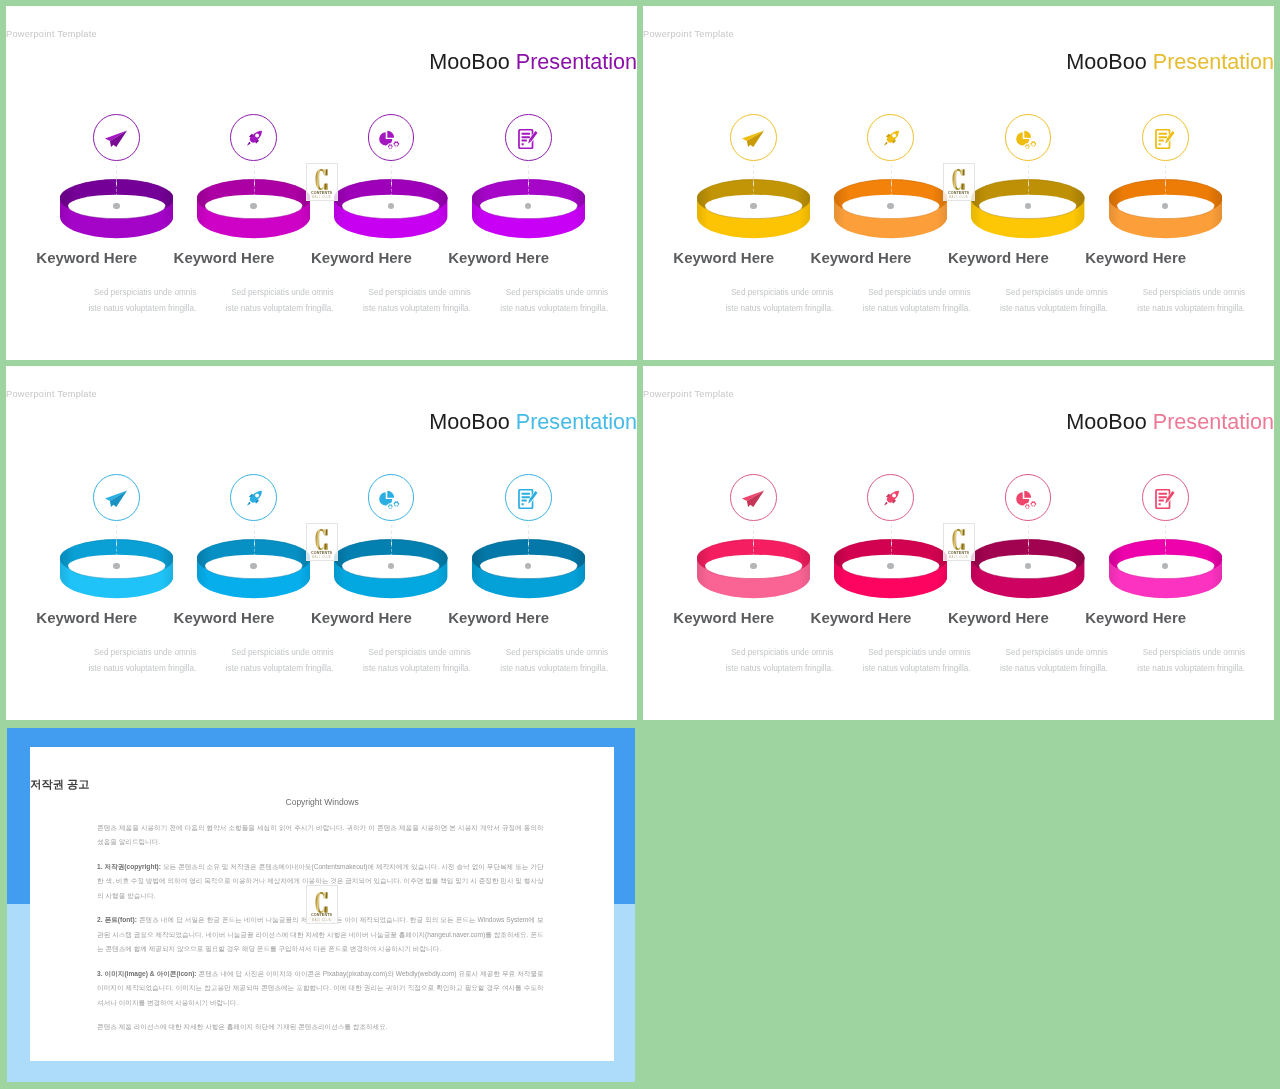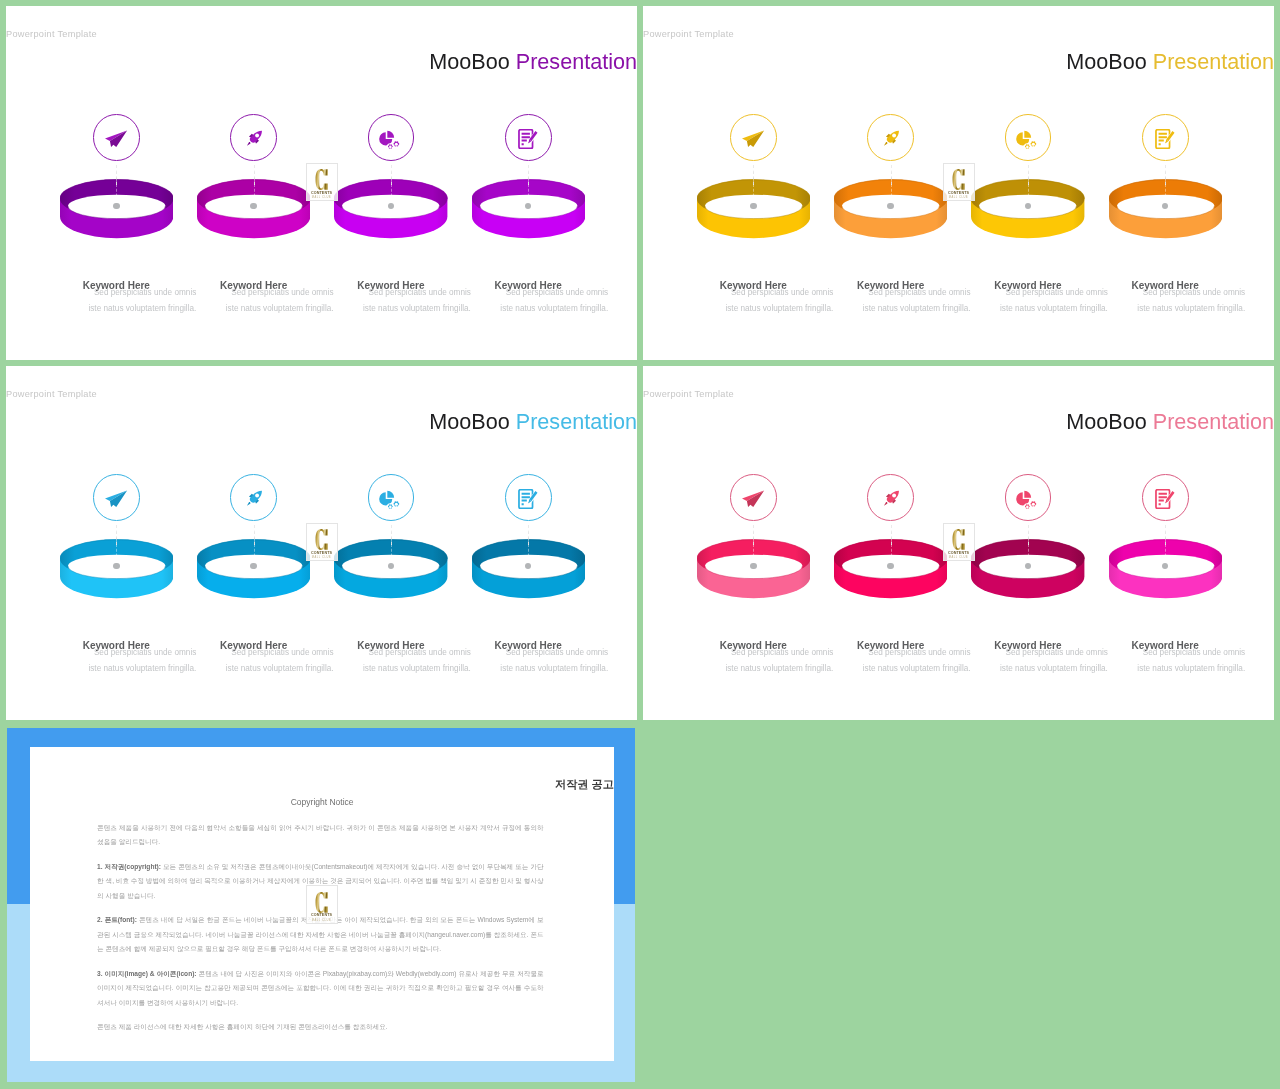--- a/index.html
+++ b/index.html
@@ -21,37 +21,37 @@
   .col.c1 { left:30.3px; } .col.c2 { left:167.6px; } .col.c3 { left:304.9px; } .col.c4 { left:442.2px; }
   .iconcircle { position:absolute; left:50%; margin-left:-23.4px; top:108.0px;
      width:46.8px; height:46.8px; border-radius:50%; border:1.25px solid #ccc; background:#fff;
      display:flex; align-items:center; justify-content:center; }
   .connector { position:absolute; left:50%; top:159px; width:0; height:41px;
                border-left:1px dashed rgba(255,255,255,0.42); z-index:4; }
   .connector.above { border-left-color:#dcdcdc; height:20px; z-index:1;}
   .dot { position:absolute; left:50%; top:196.8px; width:6.4px; height:6.4px; margin-left:-3.2px;
          border-radius:50%; background:#B3B5B7; z-index:5;}
   .ringwrap { position:absolute; left:50%; margin-left:-56.7px; top:173.3px; width:113.4px; height:59.5px;}
-  .kw { position:absolute; left:0; top:275px; width:100%; text-align:center;
-        font-size:10px; line-height:10.4px; font-weight:700; color:#5B5C5E; white-space:nowrap; }
+  .kw { position:absolute; left:0; top:247px; width:100%; 
+        font-size:15px; line-height:10.4px; font-weight:700; color:#5B5C5E; white-space:nowrap; }
   .desc { position:absolute; left:0; top:279.3px; width:100%; text-align:right;
           font-size:8.2px; color:#C3C5C7; line-height:15.8px; white-space:nowrap; }
   .wm { position:absolute; width:32px; height:38.8px; left:50%; margin-left:-16px; top:156.7px;
         background:rgba(255,255,255,0.80); border:1px solid #e4e4e4; z-index:10;
         display:flex; flex-direction:column; align-items:center; justify-content:flex-start;
         padding-top:3.2px;}
   .wm .c { width:13.6px; height:21.0px; margin-top:2.2px; display:block; flex:none; }
   .wm .t1 { font-size:3.7px; font-weight:700; color:#6E5F33; letter-spacing:.12px; margin-top:0.6px; flex:none;}
   .wm .t2 { font-size:2.6px; color:#BCAD84; letter-spacing:.55px; margin-top:1.8px; flex:none;}
   .s5 { position:absolute; left:7px; top:727.7px; width:627.7px; height:354.5px; background:#ACDCF9;}
   .s5 .bluebar { position:absolute; left:0; top:0; width:100%; height:176.8px; background:#429CEF;}
   .s5 .wm { top:157.5px; left:298.5px; margin-left:0; }
   .s5 .paper { position:absolute; left:23.3px; top:19.8px; width:583.7px; height:313.8px;
                background:#fff; z-index:2;}
-  .nt-title { text-align:right; font-size:11.2px; line-height:11.2px; font-weight:700; color:#3B3B3B;
+  .nt-title { text-align:left; font-size:11.2px; line-height:11.2px; font-weight:700; color:#3B3B3B;
               padding-top:31.5px;}
   .nt-sub { text-align:center; font-size:8.5px; line-height:8.5px; color:#6F6F6F; margin-top:8.2px;}
   .nt-body { margin:14px 70.4px 0 66.8px; font-size:6.6px; line-height:14.5px; color:#9A9A9A;
              text-align:justify; }
   .nt-body p { margin-bottom:10px; }
   .nt-body b { color:#6F6F6F; font-weight:700; }
 </style>
 </head>
 <body>
 
@@ -773,21 +773,21 @@
 <path fill="url(#wmg)" d="M24.8,0.6 V13.2 H17.2 C16.3,6.4 14.4,3.6 11.9,3.6 C9.0,3.6 7.8,7.3 7.8,15.4 v11.6 c0,8.1 1.2,11.8 4.1,11.8 c2.5,0 4.4,-2.8 5.3,-9.6 H24.8 V41.4 H18.2 l-0.6,-2.4 c-1.7,1.9 -3.8,2.9 -6.3,2.9 C4.4,41.9 0.5,35.2 0.5,21.0 C0.5,6.8 4.4,0.1 11.3,0.1 c2.5,0 4.6,1.0 6.3,2.9 l0.6,-2.4 z"></path>
 </svg>
    <div class="t1">CONTENTS</div>
    <div class="t2">MALL  CLUB</div>
   </div>
  </div>
  <div class="slide s5">
   <div class="bluebar"></div>
   <div class="paper">
    <div class="nt-title">저작권 공고</div>
-   <div class="nt-sub">Copyright Notice</div>
+   <div class="nt-sub">Copyright Windows</div>
    <div class="nt-body">
    <p><span>콘텐츠 제품을 사용하기 전에 다음의 협약서 소항들을 세심히 읽어 주시기 바랍니다. 귀하가 이 콘텐츠 제품을 사용하면 본 사용자 계약서 규정에 동의하셨음을 알리드립니다.</span></p>
    <p><b>1. 저작권(copyright):</b> <span>모든 콘텐츠의 소유 및 저작권은 콘텐츠메이내아웃(Contentsmakeout)에 제작자에게 있습니다. 사전 승낙 없이 무단복제 또는 가단한 색, 비효 수정 방법에 의하여 영리 목적으로 이용하거나 제삼자에게 이용하는 것은 금지되어 있습니다. 이주면 법률 책임 및기 시 준정한 민사 및 형사상의 사행을 받습니다.</span></p>
    <p><b>2. 폰트(font):</b> <span>콘텐츠 내에 담 서일은 한글 폰트는 네이버 나눔글꼴의 저작물로 만든 아이 제작되었습니다. 한글 외의 모든 폰트는 Windows System에 보관된 시스템 금융으 제작되었습니다. 네이버 나눔글꼴 라이선스에 대한 자세한 사항은 네이버 나눔글꼴 홈페이지(hangeul.naver.com)를 참조하세요. 폰트는 콘텐츠에 함께 제공되지 않으므로 필요할 경우 해당 폰트를 구입하셔서 다른 폰트로 변경하여 사용하시기 바랍니다.</span></p>
    <p><b>3. 이미지(image) &amp; 아이콘(icon):</b> <span>콘텐츠 내에 담 사진은 이미지와 아이콘은 Pixabay(pixabay.com)와 Webdly(webdly.com) 유로사 제공한 무료 저작물로 이미지이 제작되었습니다. 이미지는 참고용만 제공되며 콘텐츠에는 포함합니다. 이에 대한 권리는 귀하가 직접으로 확인하고 필요할 경우 여사를 수도하셔서나 이미지를 변경하여 사용하시기 바랍니다.</span></p>
    <p><span>콘텐츠 제품 라이선스에 대한 자세한 사항은 홈페이지 하단에 기재된 콘텐츠라이선스를 참조하세요.</span></p>
    </div>
   </div>
   <div class="wm">
    <svg class="c" viewBox="0 0 26 42">

